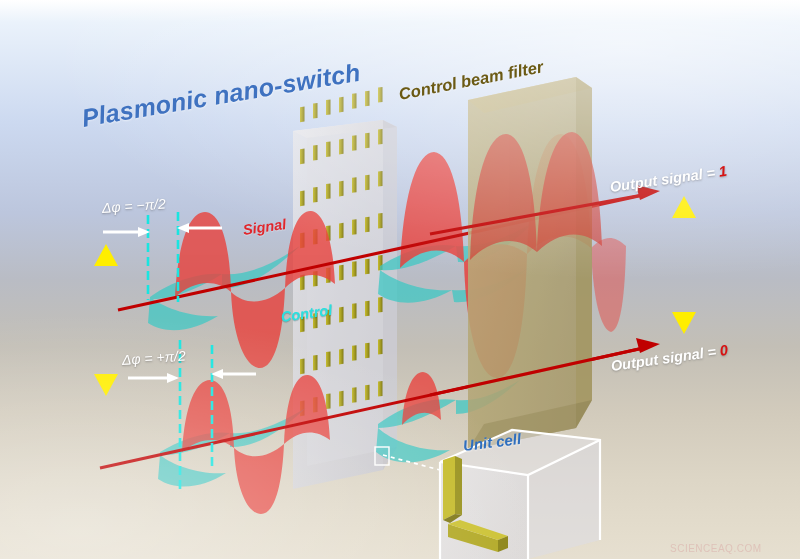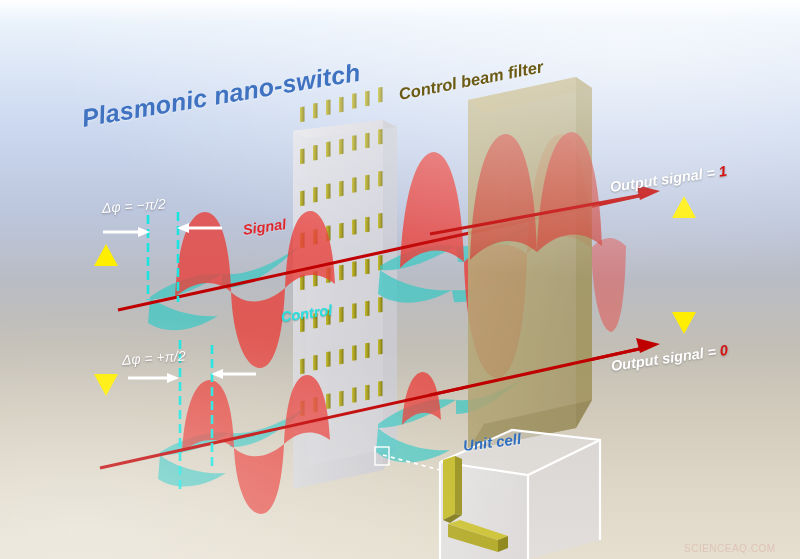--- a/index.html
+++ b/index.html
@@ -83,21 +83,21 @@
   .phase{
     font-size:14px;font-style:italic;color:#ffffff;
     text-shadow:0 1px 2px rgba(80,80,80,.5);
     transform-origin:left center;
   }
   #phase-top{left:102px;top:200px;transform:rotate(-4deg);}
   #phase-bot{left:122px;top:352px;transform:rotate(-4deg);}
 
   
   #watermark{
-    left:684px;top:543px;font-size:10px;color:rgba(214,150,150,.38);
+    left:670px;top:543px;font-size:10px;color:rgba(214,150,150,.38);
     letter-spacing:.5px;
   }
 
   svg{position:absolute;left:0;top:0;}
 </style>
 </head>
 <body>
 
 <div id="stage">
 

